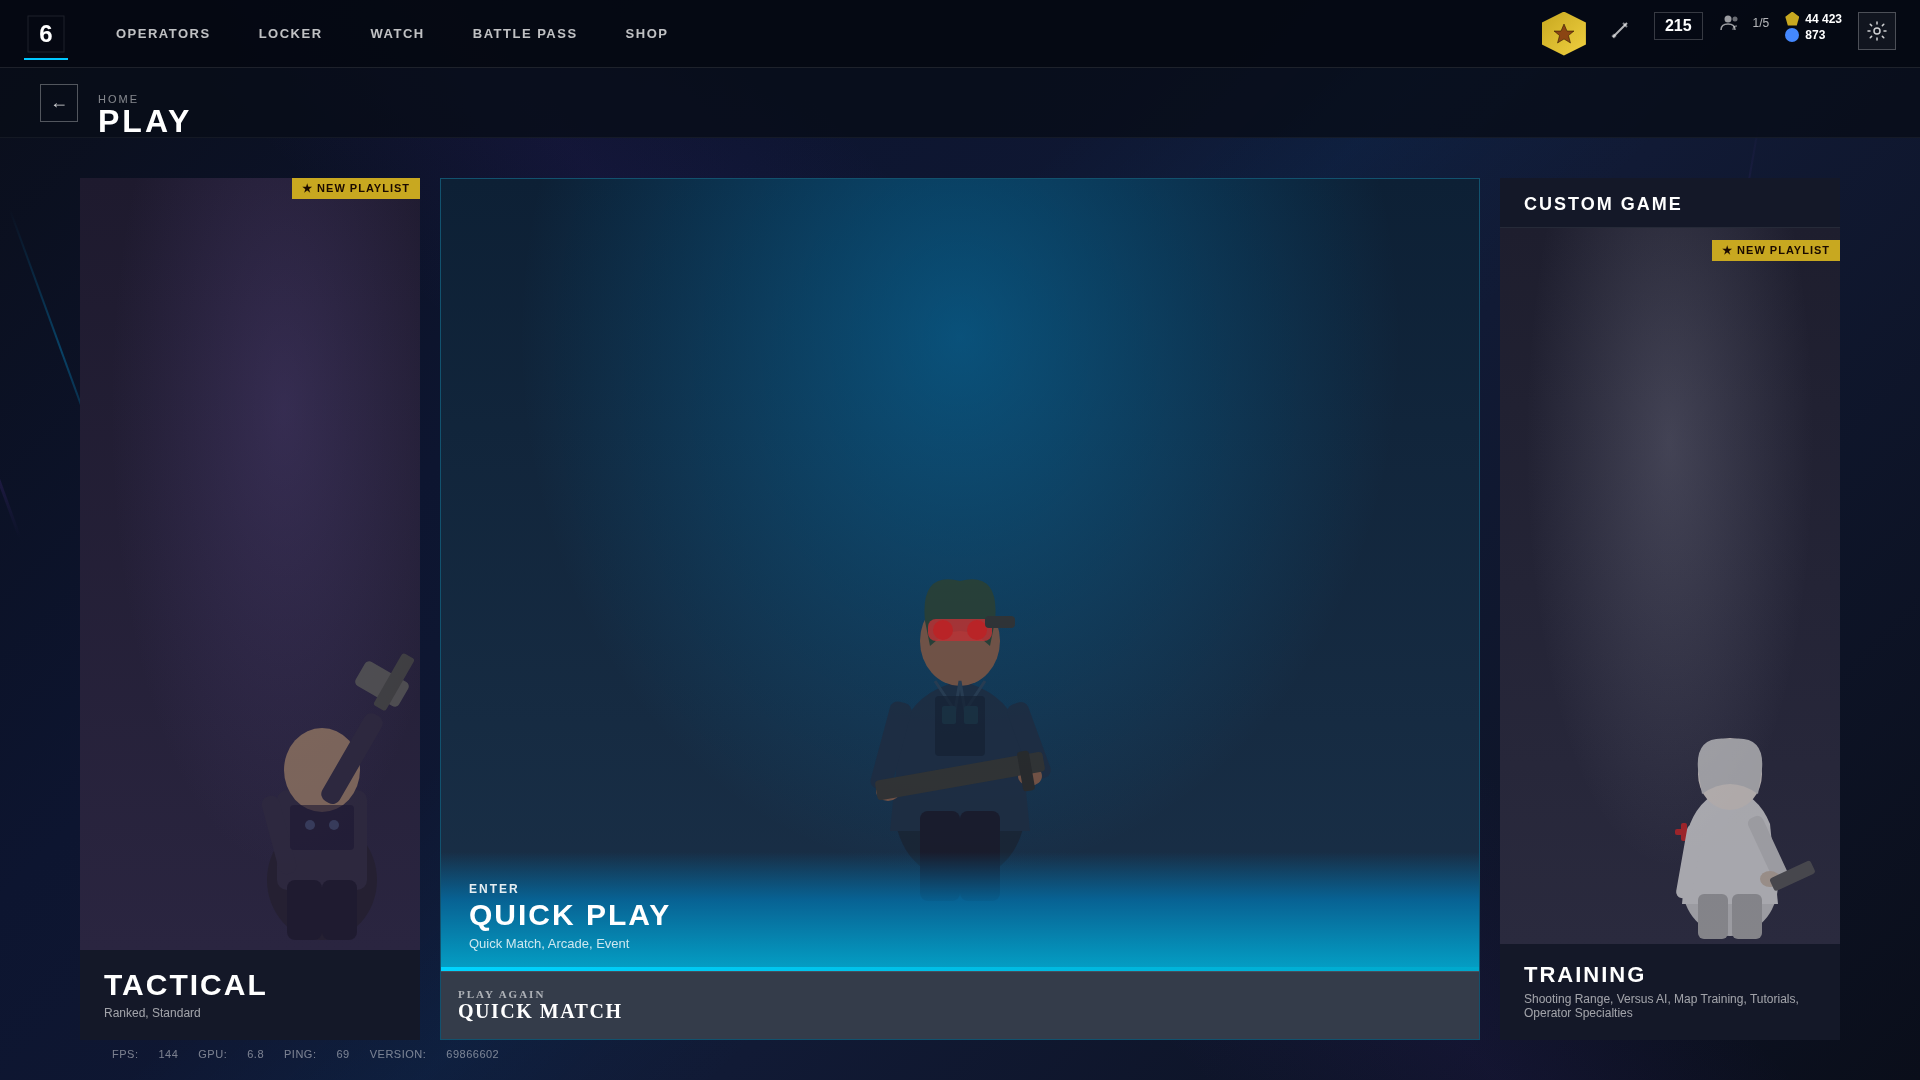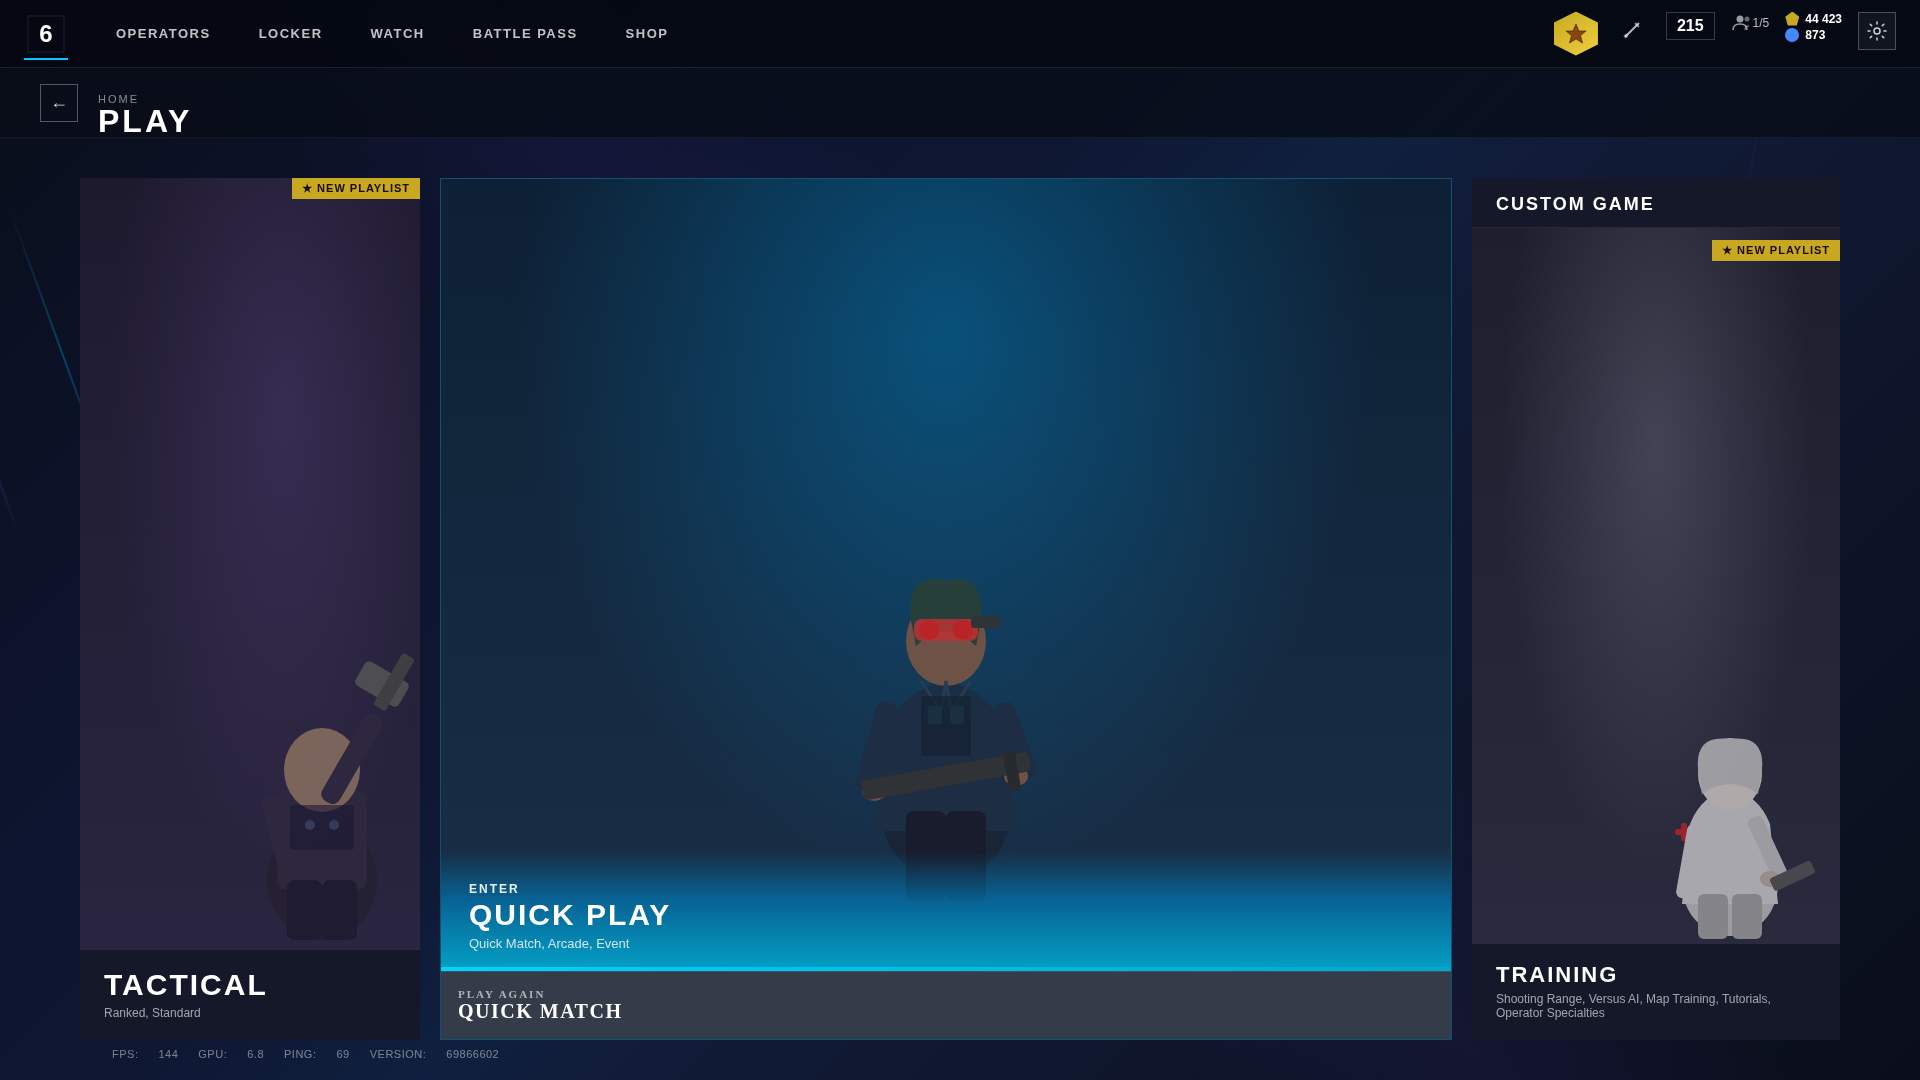--- a/index.html
+++ b/index.html
@@ -149,21 +149,21 @@
       border: 1px solid rgba(255,255,255,0.2);
     }
     .level-num {
       font-size: 16px;
       font-weight: 900;
       color: #fff;
     }
     .players-icon {
       display: flex;
       align-items: center;
-      gap: 0;
+      gap: 12px;
       font-size: 12px;
       color: rgba(255,255,255,0.7);
     }
     .currency-block {
       display: flex;
       flex-direction: column;
       gap: 2px;
     }
     .currency-row {
       display: flex;
@@ -298,21 +298,21 @@
     }
     .card-quickplay .card-footer {
       padding: 16px 17px;
       background: rgba(200,220,230,0.15);
       border-top: 1px solid rgba(255,255,255,0.1);
       font-family: Liberation Serif, serif;
     }
 
     
     .card-right-col {
-      width: 368px;
+      width: 340px;
       display: flex;
       flex-direction: column;
       gap: 0;
     }
     .card-custom {
       height: 100%;
       background: #1a1e2e;
       display: flex;
       flex-direction: column;
     }

